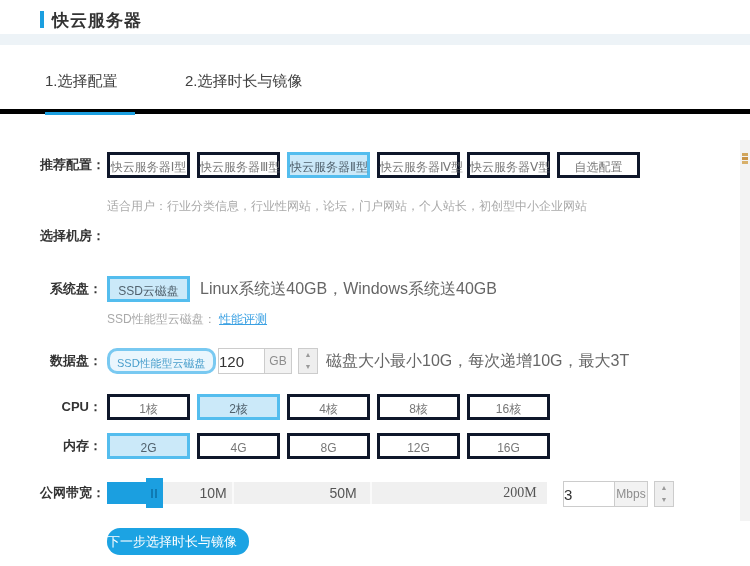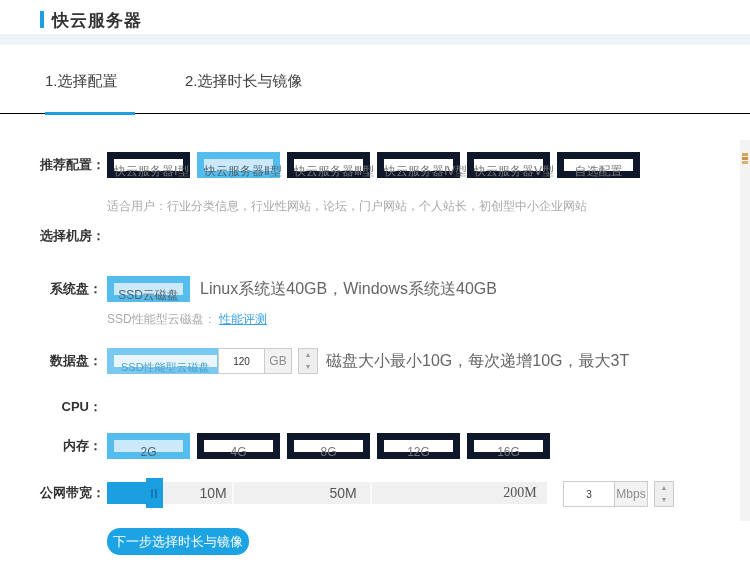--- a/index.html
+++ b/index.html
@@ -7,56 +7,56 @@
   body { font-family:"Liberation Sans","DejaVu Sans",sans-serif; }
   .page { position:relative; width:750px; height:566px; background:#fff; overflow:hidden;padding-left:48px; }
 
   
   .header { position:absolute; left:0; top:0; width:750px; height:34px; background:#fff; }
   .accent-bar { position:absolute; left:40px; top:11px; width:4px; height:17px; background:#1b9fe0; }
   .title { position:absolute; left:52px; top:9px; font-size:17px; font-weight:bold; color:#333; letter-spacing:1px; }
   .band { position:absolute; left:0; top:34px; width:750px; height:11px; background:#edf3f7; }
 
   
-  .tabs { position:absolute; left:0; top:72px; width:750px; height:42px; border-bottom:1px solid #000000; }
+  .tabs { position:absolute; left:0; top:72px; width:750px; height:42px; border-bottom:5px solid #000000; }
   .tab { position:absolute; top:0; height:42px; font-size:15px; color:#404040; cursor:pointer; }
   .tab .underline { position:absolute; left:0; bottom:-1px; width:100%; height:3px; background:#1b9fe0; }
 
   
   .row { position:absolute; left:40px; width:680px; height:26px; }
   .row-label { position:absolute; left:0; top:0; width:62px; text-align:right; font-size:13px; font-weight:bold; color:#333; line-height:26px; white-space:nowrap; }
   .opts { position:absolute; left:67px; top:0; display:flex; gap:7px; }
   .opt { width:83px; height:26px; line-height:24px; text-align:center; font-size:12px; color:#777;
-         background:#fff; border:7px solid #0f172a; cursor:pointer; white-space:nowrap; }
+         background:#fff; border:3px solid #0f172a; cursor:pointer; white-space:nowrap; }
   .opt.sel { background:#cbe9f9; border-color:#54bdee; color:#50616d; }
-  .lightopts .opt { width:auto; padding:0 7px; font-size:11px; }
+  .lightopts .opt { width:auto; padding:0 7px; font-size:11px;border-radius:10px; }
   .lightopts .opt.sel { background:#eaf6fd; border-color:#79c9f1; color:#4a9fcc; }
 
   .helper { position:absolute; font-size:12px; color:#a9a9a9; white-space:nowrap; }
   .note { font-size:16px; color:#666; line-height:26px; white-space:nowrap; }
   .link { color:#3ba1e3; text-decoration:underline; cursor:pointer; }
 
   
   .igroup { position:absolute; top:0; height:26px; display:flex; border:1px solid #ccc; }
-  .igroup input { border:none; outline:none; text-align:center; font-size:10px; color:#333; height:24px; background:#fff; font-family:inherit; }
+  .igroup input { border:none; outline:none; text-align:left; font-size:15px; color:#333; height:24px; background:#fff; font-family:inherit; }
   .suffix { background:#f2f2f2; border-left:1px solid #ccc; color:#8d8d8d; font-size:12px; line-height:24px; text-align:center; }
   .stepper { position:absolute; top:0; width:20px; height:26px; background:#eee; border:1px solid #ccc; }
   .step-btn { height:12px; text-align:center; font-size:7px; color:#999; line-height:12px; cursor:pointer; user-select:none; }
 
   
   .slider-track { position:absolute; left:67px; top:1px; width:440px; height:22px; background:#f0f0f0; }
   .slider-fill { position:absolute; left:0; top:0; width:48px; height:22px; background:#1b9fe0; }
   .slider-handle { position:absolute; left:39px; top:-4px; width:17px; height:30px; background:#1b9fe0; cursor:pointer; }
   .handle-grip { position:absolute; top:11px; width:2px; height:9px; background:#0f7ab3; }
   .slider-sep { position:absolute; top:0; width:2px; height:22px; background:#fafafa; }
   .slider-mark { position:absolute; top:0; line-height:22px; font-size:14px; color:#555; transform:translateX(-50%); }
 
   
   .next-btn { position:absolute; left:107px; top:528px; width:142px; height:27px; background:#1ca3e3;
-              color:#fff; font-size:13px; text-align:center; line-height:27px; cursor:pointer; border-radius:13px; }
+              color:#fff; font-size:13px; text-align:left; line-height:27px; cursor:pointer; border-radius:13px; }
 
   
   .right-strip { position:absolute; right:0; top:140px; width:10px; height:381px; background:#f3f3f3; }
   .strip-icon { position:absolute; left:2px; top:13px; width:6px; height:16px; }
   .strip-icon i { display:block; width:6px; height:3px; margin-bottom:1px; }
 </style>
 </head>
 <body>
 
 <div class="page">
@@ -74,22 +74,22 @@
     </div>
     <div class="tab" style="left:185px;width:120px;">
       <span>2.选择时长与镜像</span>
     </div>
   </div>
 
   <div class="row" style="top:152px;">
     <div class="row-label">推荐配置：</div>
     <div class="opts">
         <div class="opt">快云服务器Ⅰ型</div>
+        <div class="opt">快云服务器Ⅲ型</div>
         <div class="opt sel">快云服务器Ⅱ型</div>
-        <div class="opt">快云服务器Ⅲ型</div>
         <div class="opt">快云服务器Ⅳ型</div>
         <div class="opt">快云服务器Ⅴ型</div>
         <div class="opt">自选配置</div>
       </div>
   </div>
   <div class="helper" style="left:107px;top:198px;">适合用户：行业分类信息，行业性网站，论坛，门户网站，个人站长，初创型中小企业网站</div>
 
   <div class="row" style="top:223px;">
     <div class="row-label">选择机房：</div>
   </div>
@@ -117,20 +117,27 @@
     </div>
     <div class="stepper" style="left:258px;">
       <div class="step-btn">▲</div>
       <div class="step-btn">▼</div>
     </div>
     <div class="note" style="position:absolute;left:286px;top:0;">磁盘大小最小10G，每次递增10G，最大3T</div>
   </div>
 
   <div class="row" style="top:394px;">
     <div class="row-label">CPU：</div>
+    <div class="opts">
+        <div class="opt">1核</div>
+        <div class="opt sel">2核</div>
+        <div class="opt">4核</div>
+        <div class="opt">8核</div>
+        <div class="opt">16核</div>
+      </div>
   </div>
 
   <div class="row" style="top:433px;">
     <div class="row-label">内存：</div>
     <div class="opts">
         <div class="opt sel">2G</div>
         <div class="opt">4G</div>
         <div class="opt">8G</div>
         <div class="opt">12G</div>
         <div class="opt">16G</div>

